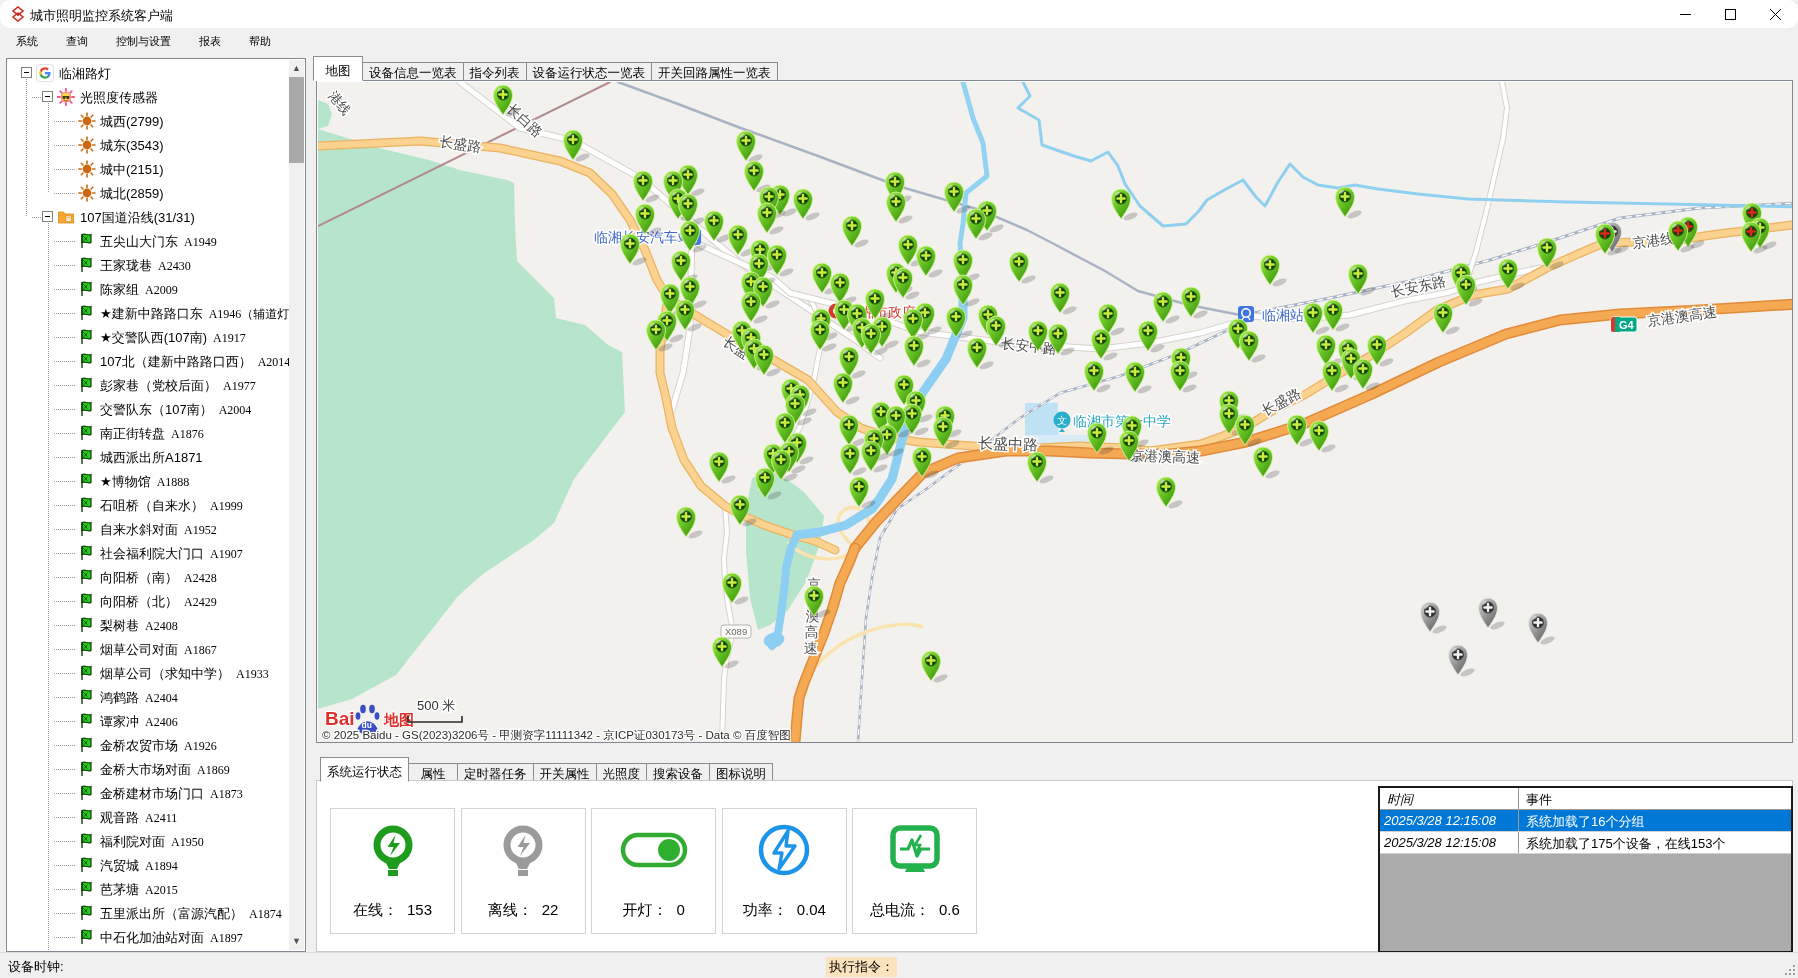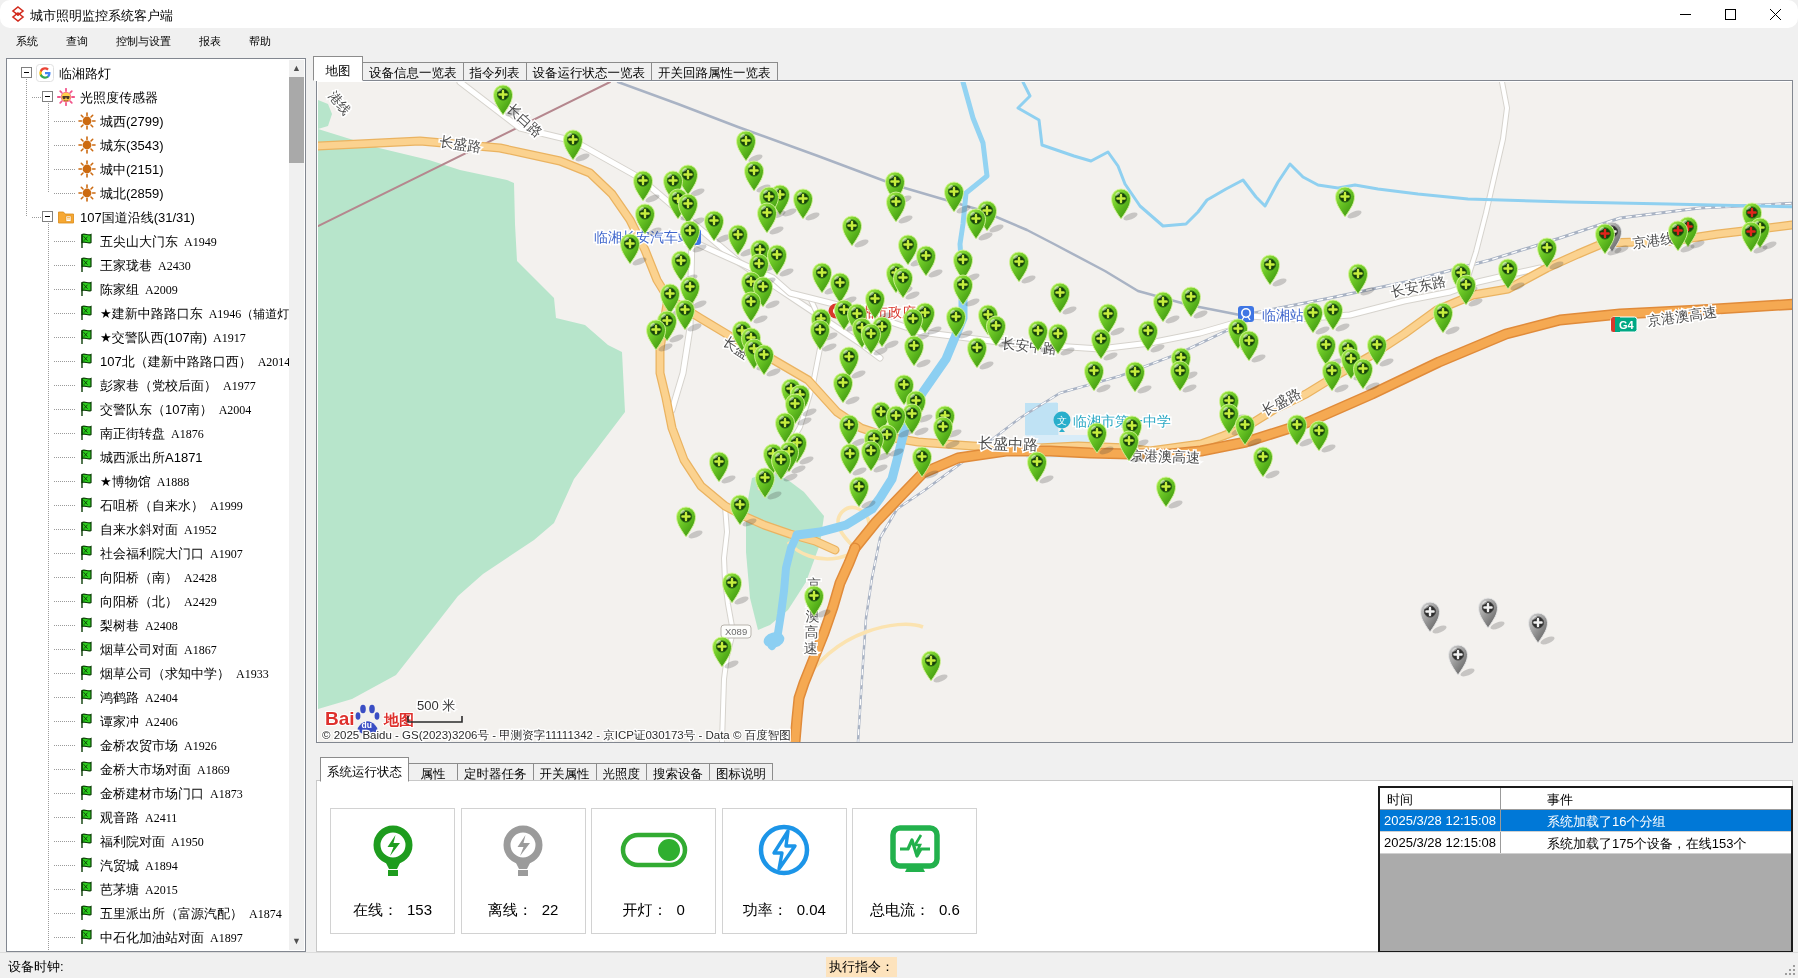--- a/index.html
+++ b/index.html
@@ -49,22 +49,22 @@
   #cards { position:absolute; left:13px; top:27px; display:flex; }
   .card { width:125px; height:126px; border:1px solid #d2d2d2; background:#fff; margin-right:5.6px; position:relative; }
   .card .cicon { position:absolute; left:0; top:14px; width:100%; display:flex; justify-content:center; }
   .card .ctext { position:absolute; left:0; bottom:13px; width:100%; text-align:center; font-size:15px; }
   .card .cval { margin-left:9px; }
 
   
   #event-log { position:absolute; left:1378px; top:786px; width:415px; height:167px; border:2px solid #1a1a1a; background:#ababab; }
   .log-header { display:flex; height:22px; background:#fff; border-bottom:1px solid #9b9b9b; }
   .log-header div { font-size:13px; padding:3px 0 0 7px; }
-  .log-c1 { width:121px; border-right:1px solid #9b9b9b; }
-  .log-c2 { flex:1;margin-left:39px; }
+  .log-c1 { width:139px; border-right:1px solid #9b9b9b;font-style:italic; }
+  .log-c2 { flex:1; }
   .log-row { display:flex; height:22px; background:#fff; border-bottom:1px solid #d0d0d0; }
   .log-row div { font-size:13px; padding:3px 0 0 4px; white-space:nowrap; overflow:hidden; }
   .log-row .log-c2 { padding-left:7px; }
   .log-row.sel { background:#0078d7; color:#fff; }
 
   
   #statusbar { position:absolute; left:0; top:952px; width:1798px; height:26px; background:#f0f0f0; border-top:1px solid #dcdcdc; }
   #status-left { position:absolute; left:8px; top:5px; font-size:13px; }
   #status-center { position:absolute; left:826px; top:4px; font-size:13px; background:#fde3bd; padding:1px 3px;font-family:Liberation Serif, serif; }
   #grip { position:absolute; right:2px; bottom:2px; }

